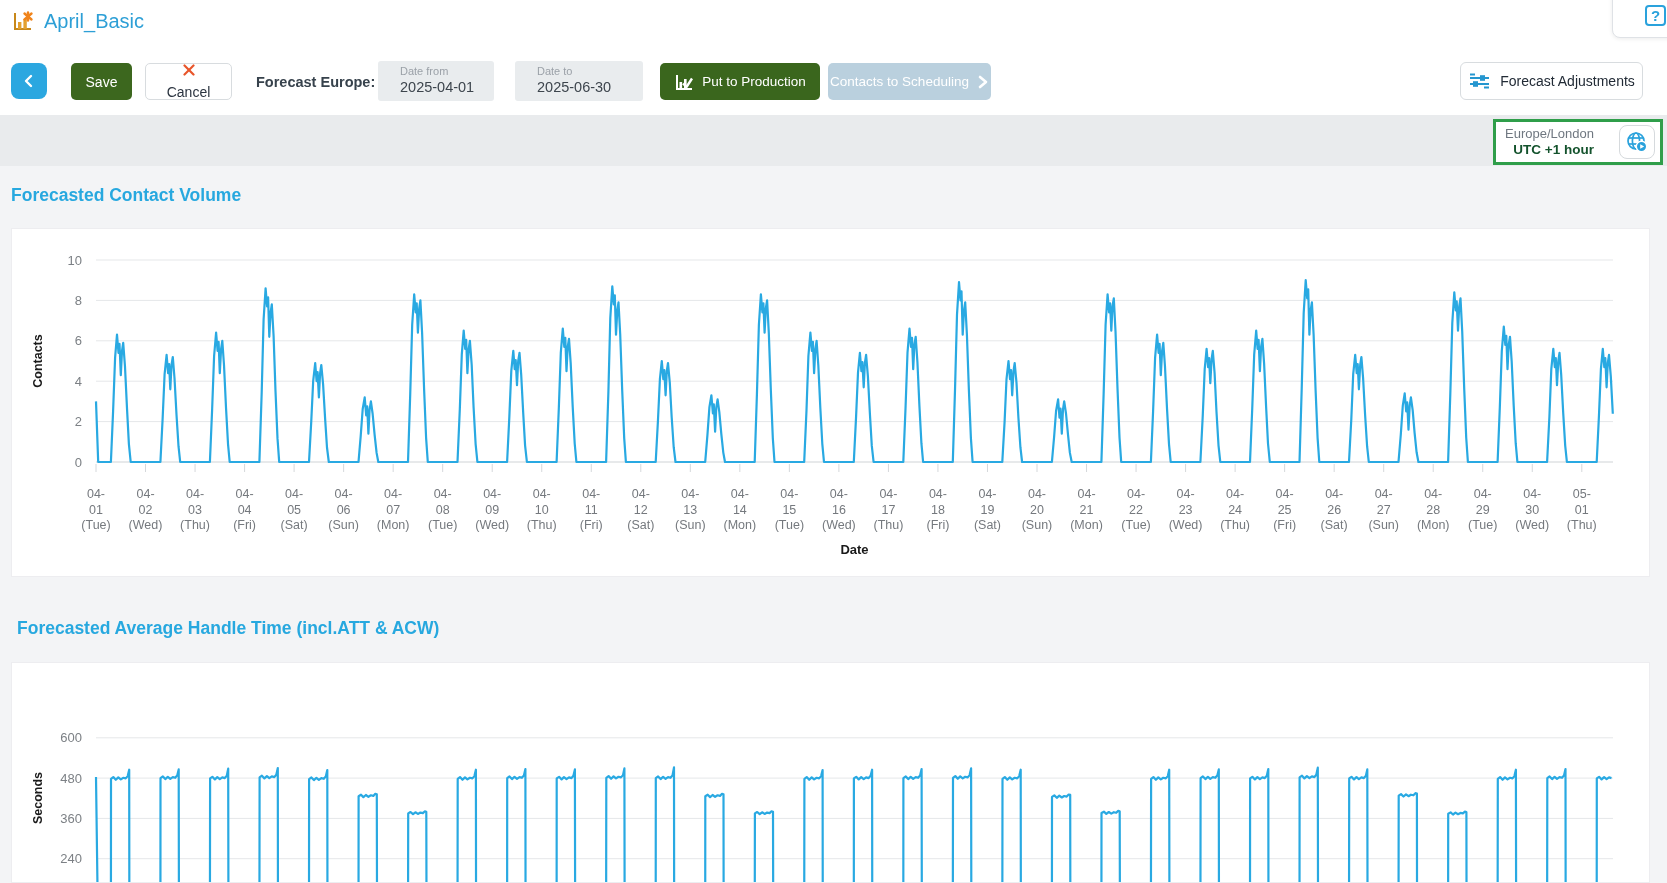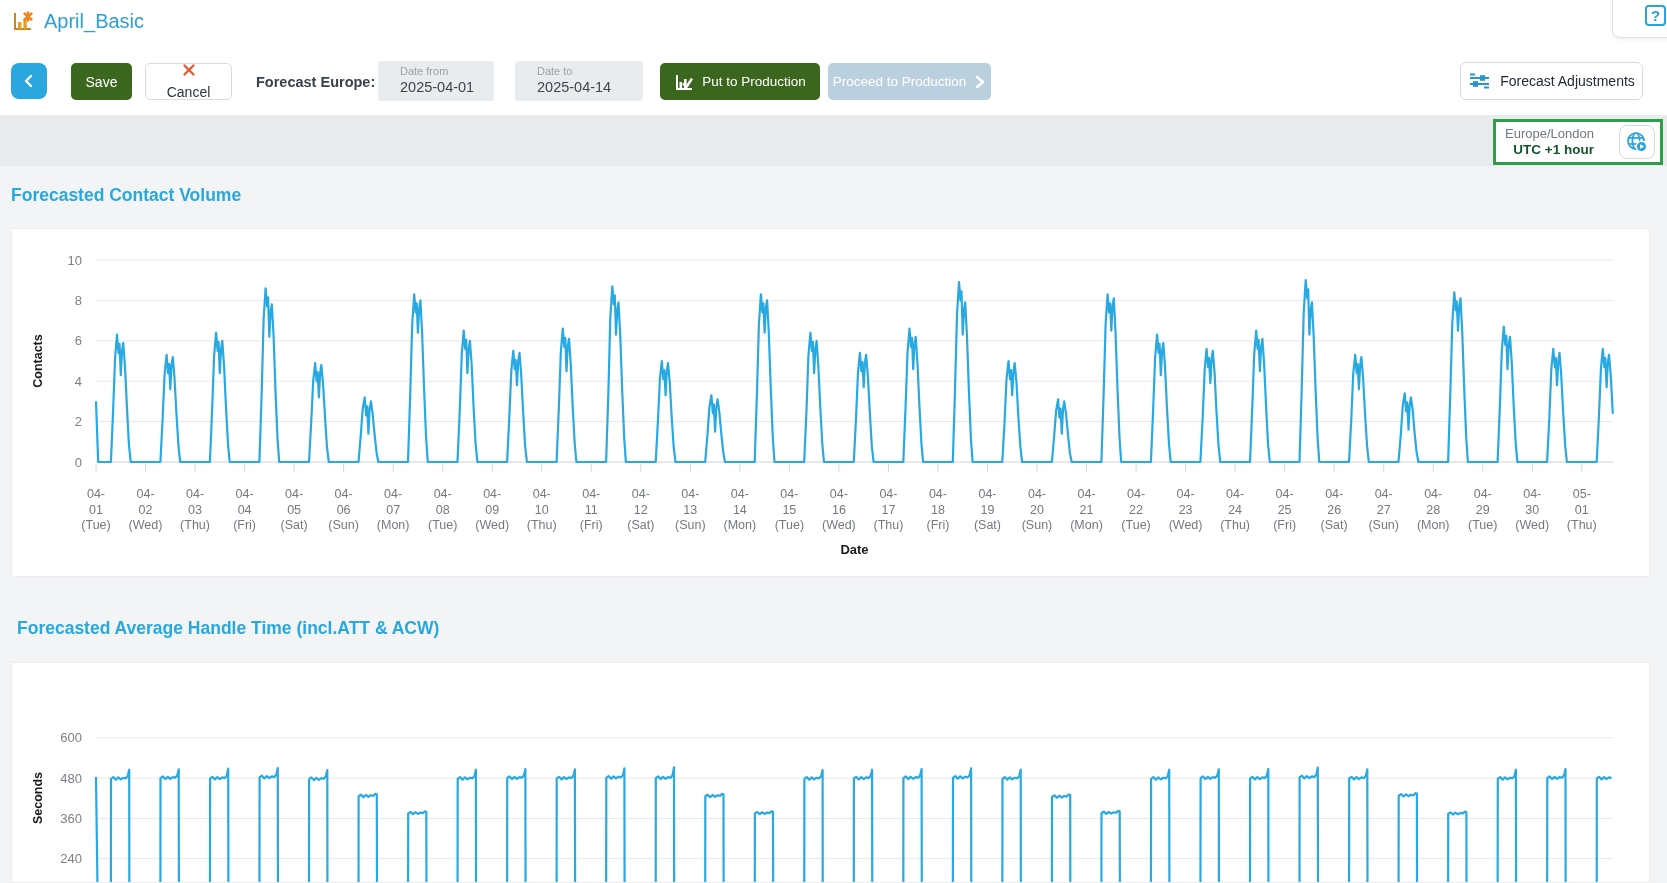--- a/index.html
+++ b/index.html
@@ -98,37 +98,37 @@
 </button>
 
 <div class="range-label">Forecast Europe:</div>
 
 <div class="date-field" style="left:378px; width:116px;">
   <div class="dlabel">Date from</div>
   <div class="dvalue">2025-04-01</div>
 </div>
 <div class="date-field" style="left:515px; width:128px;">
   <div class="dlabel">Date to</div>
-  <div class="dvalue">2025-04-14</div>
+  <div class="dvalue">2025-06-30</div>
 </div>
 
 <button class="btn ptp-btn" style="border:none;">
   <span style="display:flex;">
     <svg width="20" height="20" viewBox="0 0 20 20">
       <path d="M3 3 V17 H18" stroke="#fff" stroke-width="2" fill="none"></path>
       <rect x="5.5" y="10" width="2.6" height="7" fill="#fff"></rect>
       <rect x="10" y="7" width="2.6" height="10" fill="#fff"></rect>
       <polyline points="9,11.5 12.5,15 18,6.5" fill="none" stroke="#fff" stroke-width="2.4" stroke-linejoin="round"></polyline>
     </svg>
   </span>
   <span>Put to Production</span>
 </button>
 
 <button class="btn proceed-btn" disabled="" style="border:none;">
-  <span>Proceed to Production</span>
+  <span>Contacts to Scheduling</span>
   <span style="display:flex;">
     <svg width="12" height="14" viewBox="0 0 12 14">
         <polyline points="3,2 9,7 3,12" fill="none" stroke="#fff" stroke-width="2.6" stroke-linecap="round" stroke-linejoin="round"></polyline>
       </svg>
   </span>
 </button>
 
 <button class="btn fa-btn">
   <span style="display:flex;">
     <svg width="24" height="22" viewBox="0 0 24 22">

